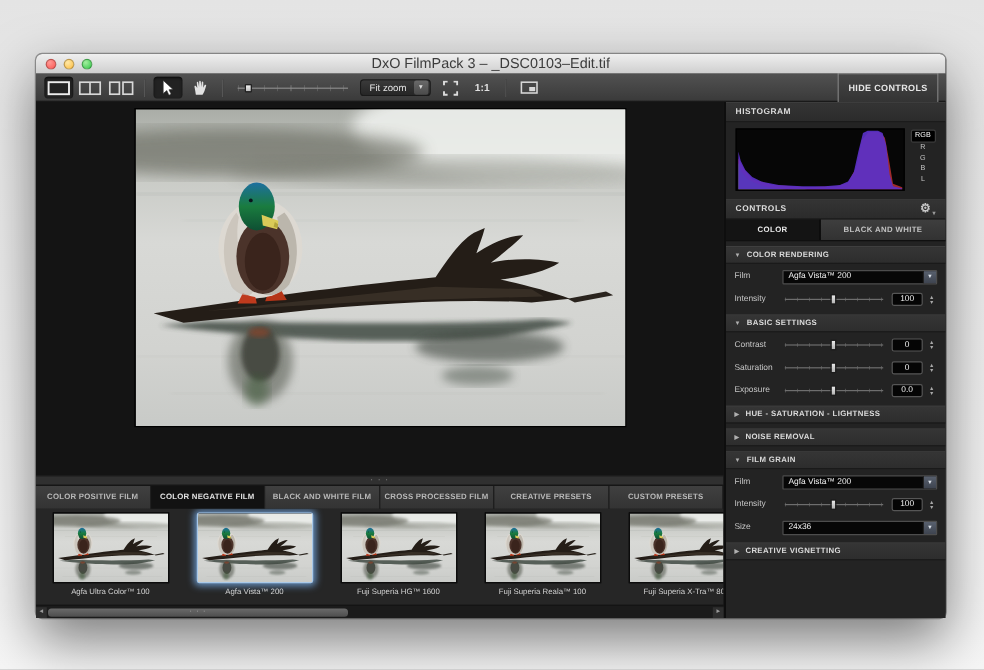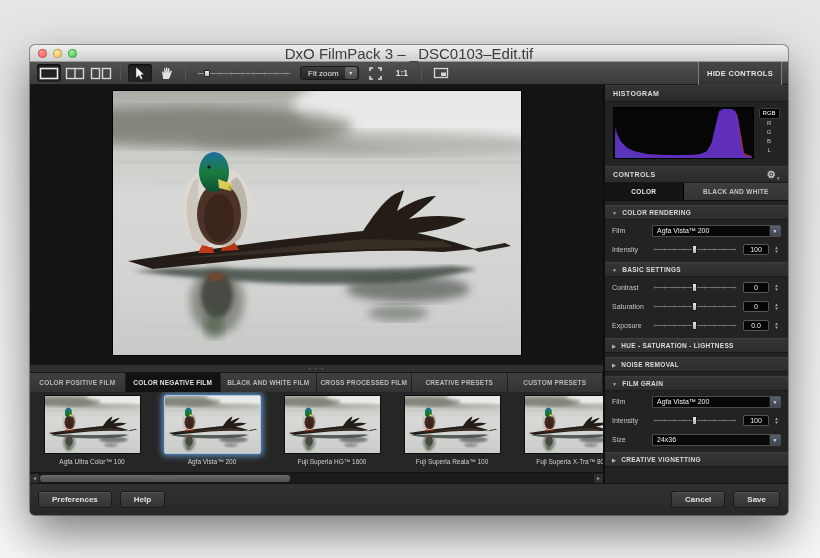--- a/index.html
+++ b/index.html
@@ -13,21 +13,21 @@
 
   
   .titlebar { height:17px; flex:0 0 17px; border-radius:5px 5px 0 0;
     background:linear-gradient(#efefef,#cfcfcf); border-bottom:1px solid #9a9a9a;
     position:relative; display:flex; align-items:center; justify-content:center; }
   .lights { position:absolute; left:8px; top:4px; display:flex; gap:6px; }
   .light { width:9px; height:9px; border-radius:50%; border:1px solid rgba(0,0,0,.25); }
   .light.red{ background:radial-gradient(circle at 35% 30%, #ff9a95,#fc5753); }
   .light.yellow{ background:radial-gradient(circle at 35% 30%, #ffe9a8,#fdbc40); }
   .light.green{ background:radial-gradient(circle at 35% 30%, #a5efa0,#33c748); }
-  .wtitle { font-size:15px; color:#3c3c3c; }
+  .wtitle { font-size:12px; color:#3c3c3c; }
 
   
   .toolbar { height:23px; flex:0 0 23px; background:linear-gradient(#515151,#3a3a3a);
     border-bottom:1px solid #191919; display:flex; align-items:center; padding:0 6px; }
   .tbtn { height:18px; min-width:24px; display:flex; align-items:center; justify-content:center;
     border-radius:3px; margin:0 1px; }
   .tbtn.sel { background:#222; box-shadow:inset 0 1px 2px rgba(0,0,0,.7); }
   .tdiv { width:1px; height:15px; background:#272727; border-right:1px solid #565656; margin:0 6px; }
   .zslider { width:92px; height:10px; position:relative; margin:0 6px; }
   .zslider .track { position:absolute; left:0; right:0; top:5px; height:1px; background:#8a8a8a; }
@@ -471,21 +471,14 @@
       </div>
 
       <div class="sect">
         <span class="tri">▶</span>
         <span>CREATIVE VIGNETTING</span>
       </div>
 
     </div>
   </div>
 
-  <div class="bottombar">
-    <div class="bbtn">Preferences</div>
-    <div class="bbtn">Help</div>
-    <div class="bspacer"></div>
-    <div class="bbtn rightside">Cancel</div>
-    <div class="bbtn rightside">Save</div>
-  </div>
 
 </div>
 
 </body></html>

